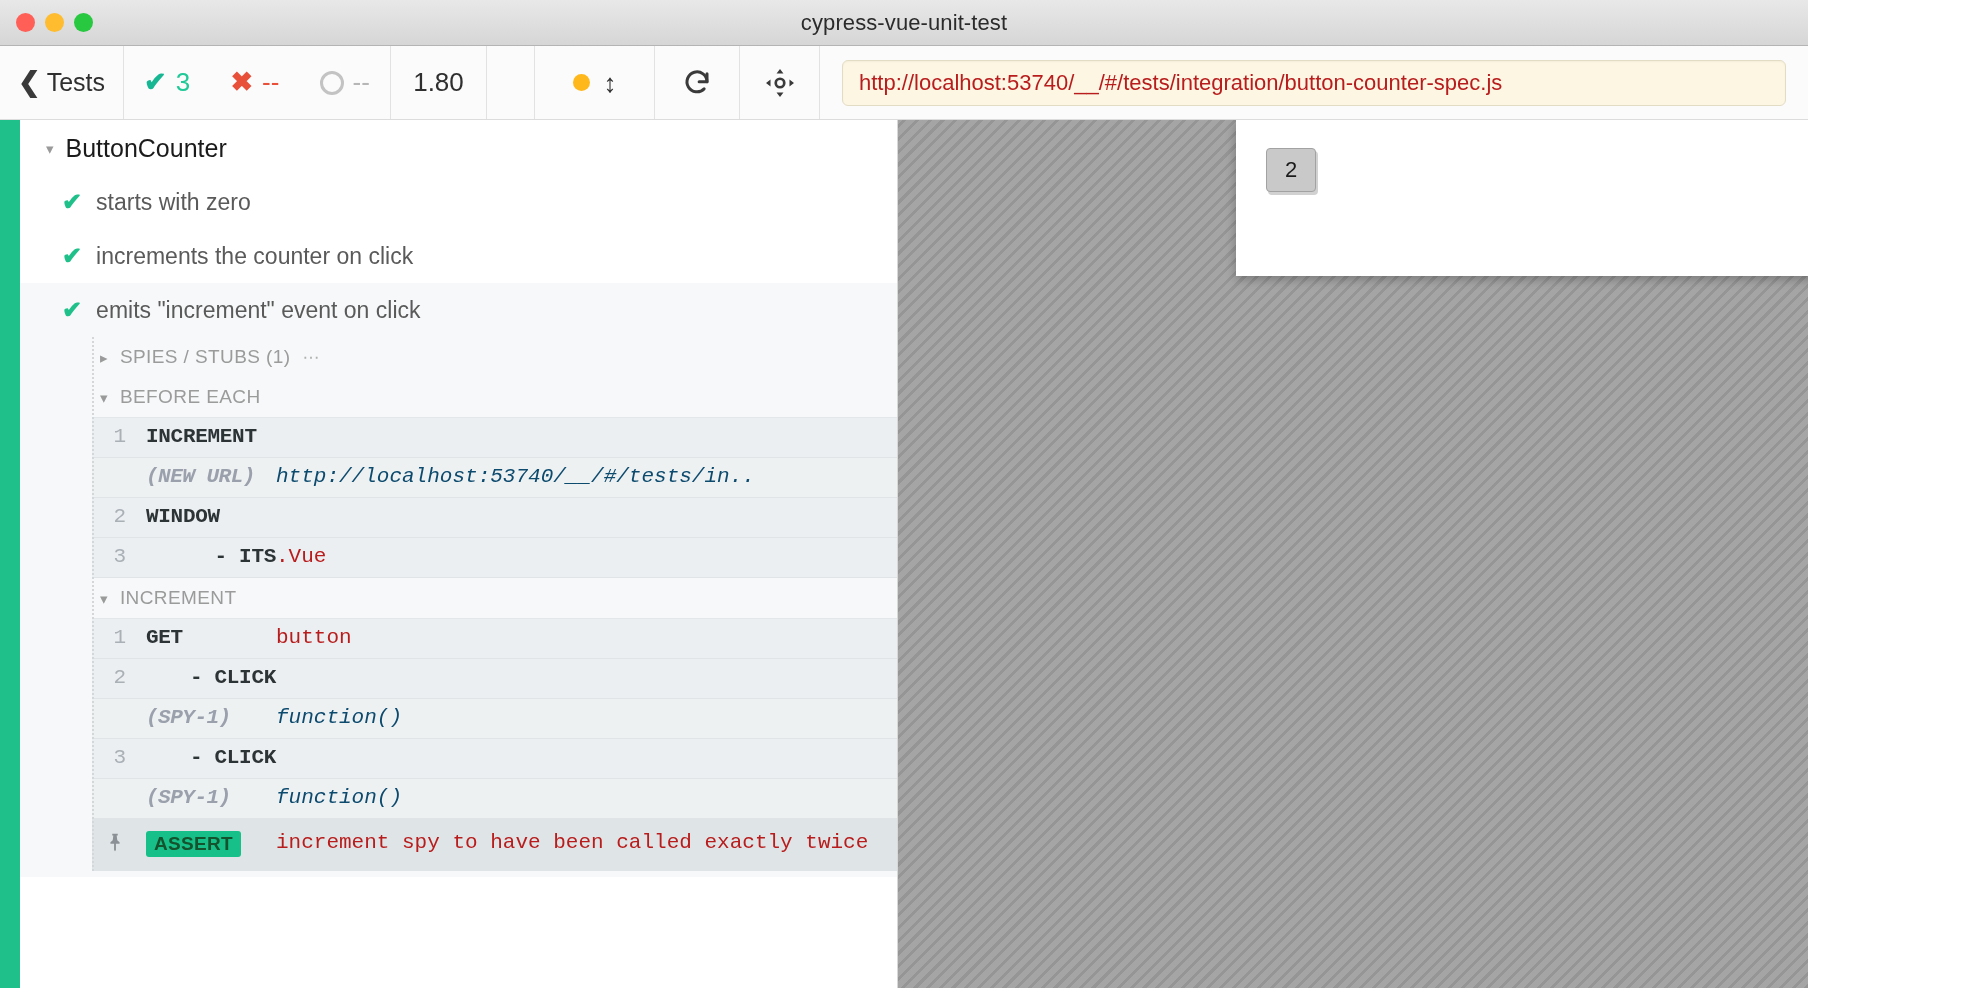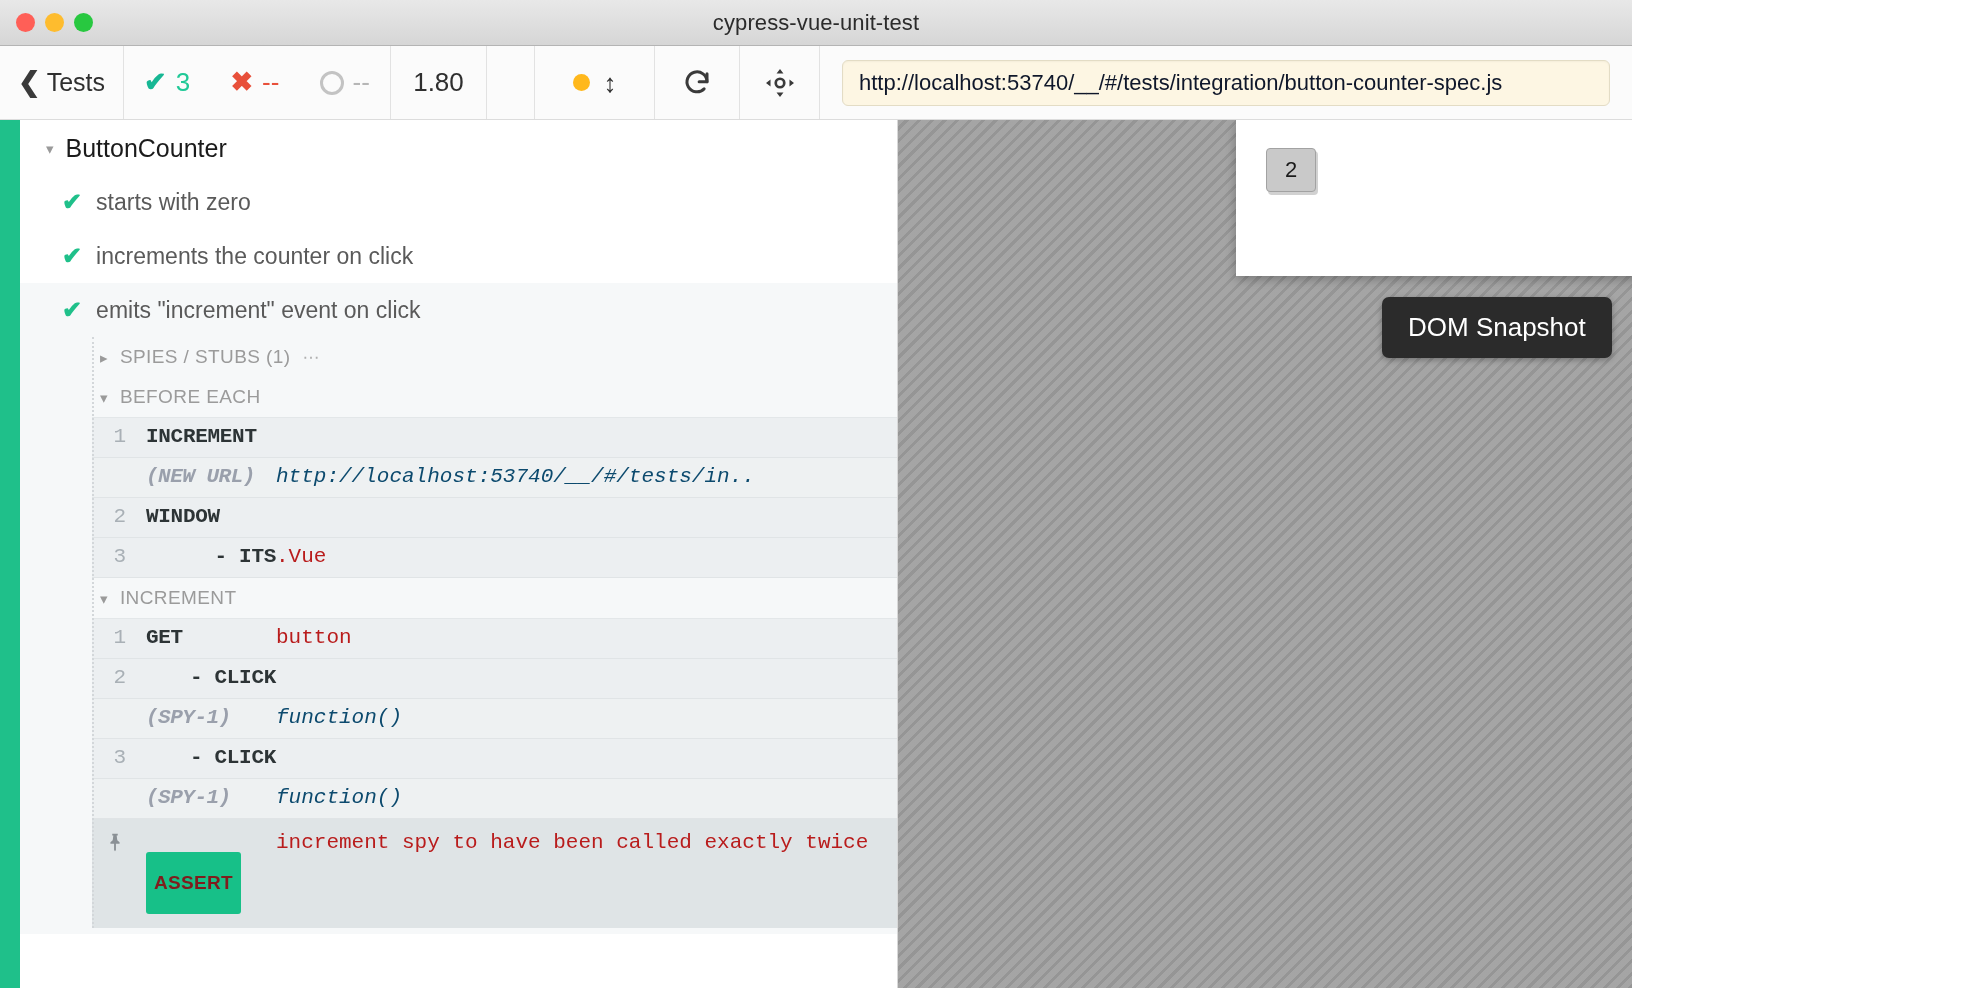--- a/index.html
+++ b/index.html
@@ -4,21 +4,21 @@
 <style>
   * { box-sizing: border-box; margin: 0; padding: 0; }
   html, body {
     width: 1962px; height: 988px;
     font-family: "Liberation Sans", sans-serif;
     overflow: hidden;
     background: #fff;
   }
 
   
-  .window { width: 1632px; height: 988px; position: relative; display: flex; flex-direction: column; }
+  .window { width: 1808px; height: 988px; position: relative; display: flex; flex-direction: column; }
 
   .titlebar {
     height: 46px; flex: 0 0 46px;
     background: linear-gradient(to bottom, #e8e8e8 0%, #d6d6d6 100%);
     border-bottom: 1px solid #b4b4b4;
     display: flex; align-items: center;
     position: relative;
   }
   .traffic { display: flex; gap: 10px; padding-left: 16px; }
   .light { width: 19px; height: 19px; border-radius: 50%; }
@@ -64,21 +64,21 @@
   .tb-reload { width: 85px; }
   .tb-target { width: 80px; }
   .tb-url { flex: 1; display: flex; align-items: center; padding: 0 22px; }
   .urlbox {
     width: 100%; height: 46px;
     background: #fdf6e3;
     border: 1px solid #e3dcc5;
     border-radius: 6px;
     display: flex; align-items: center;
     padding: 0 16px;
-    font-size: 22px; color: #0f172a;
+    font-size: 22px; color: #b91c1c;
     box-shadow: inset 0 1px 2px rgba(0,0,0,.04);
   }
 
   
   .body { flex: 1; display: flex; min-height: 0; }
 
   .reporter {
     width: 898px; flex: 0 0 898px;
     background: #fff;
     display: flex;
@@ -147,26 +147,25 @@
   .cmd .name.meta { color: #9aa0ac; font-style: italic; font-weight: 700; letter-spacing: -.5px; }
   .cmd .message {
     flex: 1; color: #b91c1c;
     padding-right: 16px; word-break: break-word;
   }
   .cmd .message.meta { color: #0c4a6e; font-style: italic; }
   .cmd.assert-row { background: #dfe4e6; border-bottom: none; padding: 12px 0 14px; }
   .cmd.assert-row .num { color: #8d9499; }
   .assert-badge {
     display: inline-block;
-    background: #17c088; color: #7f1d1d;
+    background: #17c088; color: #14532d;
     font-size: 19px; font-weight: 700;
-    padding: 20px 8px; border-radius: 3px;
+    padding: 2px 8px; border-radius: 3px;
     font-family: "Liberation Sans", sans-serif;
     letter-spacing: .3px;
-    margin-top: 21px;
   }
   .assert-msg { color: #17c088; }
 
   
   .preview {
     flex: 1; position: relative; overflow: hidden;
     background-color: #9e9e9e;
     background-image: repeating-linear-gradient(
       -45deg,
       rgba(0,0,0,.055) 0px, rgba(0,0,0,.055) 3px,
@@ -384,17 +383,16 @@
           </div>
         </div>
 
       </div>
     </div>
 
     <div class="preview">
       <div class="app-frame">
         <button class="counter-btn">2</button>
       </div>
-      <div class="snapshot-badge">DOM Snapshot</div>
     </div>
 
   </div>
 </div>
 
 </body></html>

